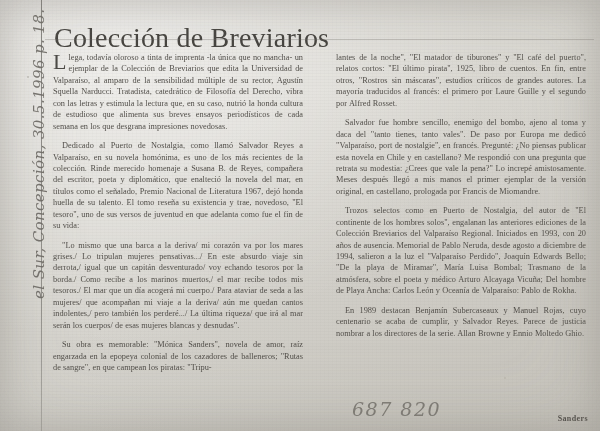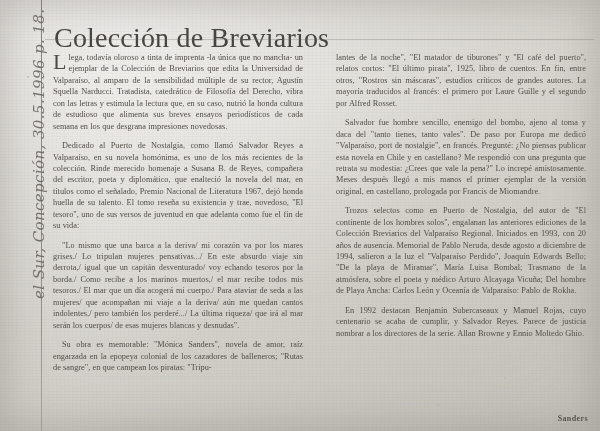--- a/index.html
+++ b/index.html
@@ -173,27 +173,28 @@
       <p class="lead flush">Llega, todavía oloroso a tinta de imprenta -la única que no mancha- un ejemplar de la Colección de Breviarios que edita la Universidad de Valparaíso, al amparo de la sensibilidad múltiple de su rector, Agustín Squella Narducci. Tratadista, catedrático de Filosofía del Derecho, vibra con las letras y estimula la lectura que, en su caso, nutrió la honda cultura de estudioso que alimenta sus breves ensayos periodísticos de cada semana en los que desgrana impresiones novedosas.</p>
       <p class="indent">Dedicado al Puerto de Nostalgia, como llamó Salvador Reyes a Valparaíso, en su novela homónima, es uno de los más recientes de la colección. Rinde merecido homenaje a Susana B. de Reyes, compañera del escritor, poeta y diplomático, que enalteció la novela del mar, en títulos como el señalado, Premio Nacional de Literatura 1967, dejó honda huella de su talento. El tomo reseña su existencia y trae, novedoso, "El tesoro", uno de sus versos de juventud en que adelanta como fue el fin de su vida:</p>
       <p class="indent">"Lo mismo que una barca a la deriva/ mi corazón va por los mares grises./ Lo tripulan mujeres pensativas.../ En este absurdo viaje sin derrota,/ igual que un capitán desventurado/ voy echando tesoros por la borda./ Como recibe a los marinos muertos,/ el mar recibe todos mis tesoros./ El mar que un día acogerá mi cuerpo./ Para ataviar de seda a las mujeres/ que acompañan mi viaje a la deriva/ aún me quedan cantos indolentes,/ pero también los perderé.../ La última riqueza/ que irá al mar serán los cuerpos/ de esas mujeres blancas y desnudas".</p>
       <p class="indent">Su obra es memorable: "Mónica Sanders", novela de amor, raíz engarzada en la epopeya colonial de los cazadores de balleneros; "Rutas de sangre", en que campean los piratas: "Tripu-</p>
     </div>
 
     <div class="col">
       <p class="flush">lantes de la noche", "El matador de tiburones" y "El café del puerto", relatos cortos: "El último pirata", 1925, libro de cuentos. En fin, entre otros, "Rostros sin máscaras", estudios críticos de grandes autores. La mayoría traducidos al francés: el primero por Laure Guille y el segundo por Alfred Rosset.</p>
       <p class="indent">Salvador fue hombre sencillo, enemigo del bombo, ajeno al toma y daca del "tanto tienes, tanto vales". De paso por Europa me dedicó "Valparaíso, port de nostalgie", en francés. Pregunté: ¿No piensas publicar esta novela en Chile y en castellano? Me respondió con una pregunta que retrata su modestia: ¿Crees que vale la pena?" Lo increpé amistosamente. Meses después llegó a mis manos el primer ejemplar de la versión original, en castellano, prologada por Francis de Miomandre.</p>
       <p class="indent">Trozos selectos como en Puerto de Nostalgia, del autor de "El continente de los hombres solos", engalanan las anteriores ediciones de la Colección Breviarios del Valparaíso Regional. Iniciados en 1993, con 20 años de ausencia. Memorial de Pablo Neruda, desde agosto a diciembre de 1994, salieron a la luz el "Valparaíso Perdido", Joaquín Edwards Bello; "De la playa de Miramar", María Luisa Bombal; Trasmano de la atmósfera, sobre el poeta y médico Arturo Alcayaga Vicuña; Del hombre de Playa Ancha: Carlos León y Oceanía de Valparaíso: Pablo de Rokha.</p>
-      <p class="indent">En 1992 destacan Benjamín Subercaseaux y Manuel Rojas, cuyo centenario se acaba de cumplir, y Salvador Reyes. Parece de justicia nombrar a los directores de la serie. Allan Browne y Ennio Moltedo Ghio.</p>
+      <p class="indent">En 1989 destacan Benjamín Subercaseaux y Manuel Rojas, cuyo centenario se acaba de cumplir, y Salvador Reyes. Parece de justicia nombrar a los directores de la serie. Allan Browne y Ennio Moltedo Ghio.</p>
     </div>
 
   </div>
 
   <div class="hand-vertical">el Sur, Concepción, 30.5.1996 p. 18.</div>
 
+  <div class="hand-number">687 820</div>
 
   <div class="footer-label">Sanders</div>
 
   <div class="speck" style="left:27px;top:76px;width:2px;height:2px;"></div>
   <div class="speck" style="left:504px;top:377px;width:2px;height:2px;opacity:.5;"></div>
   <div class="speck" style="left:437px;top:404px;width:2px;height:2px;opacity:.45;"></div>
 
   <div id="grain"></div>
   <div id="vignette"></div>
 

